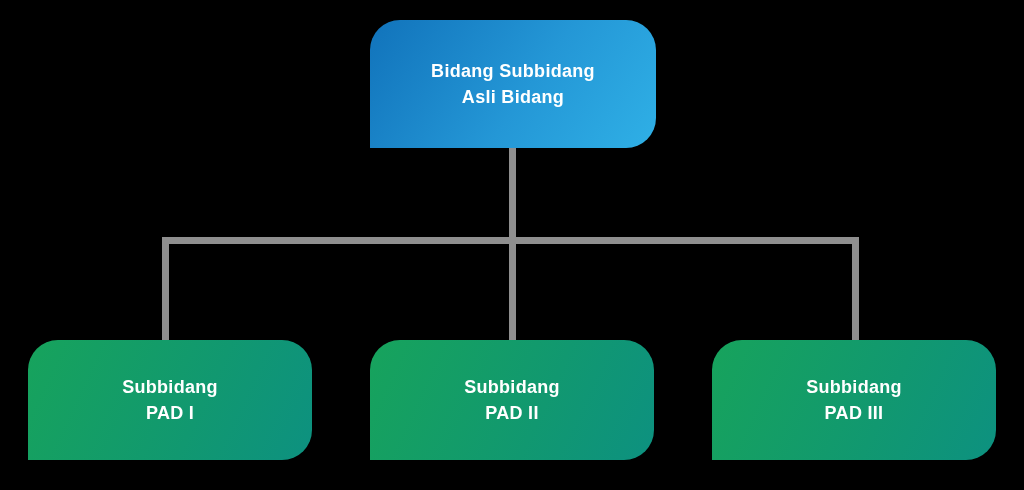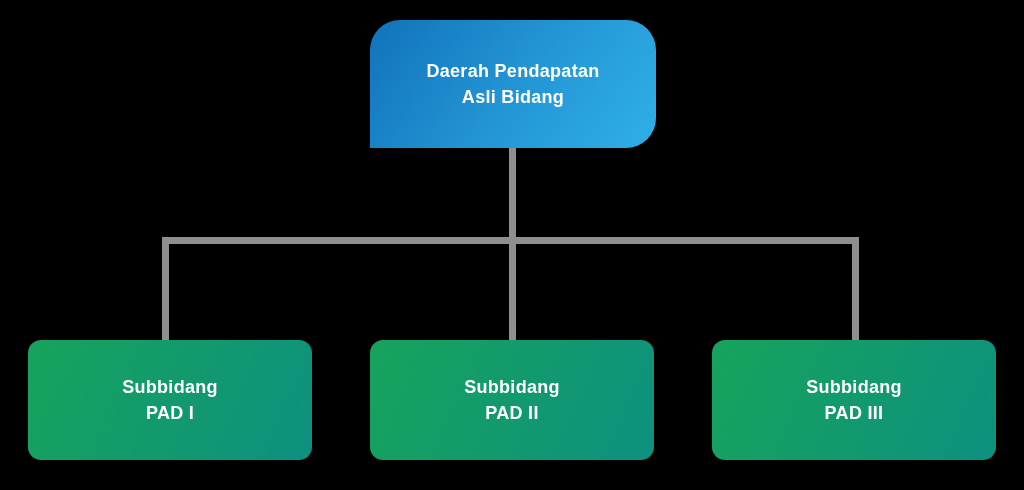--- a/index.html
+++ b/index.html
@@ -38,21 +38,20 @@
     top: 20px;
     width: 286px;
     height: 128px;
     background: linear-gradient(125deg, #1173bb 0%, #2497d6 55%, #2fb0e6 100%);
   }
   .node-child {
     width: 284px;
     height: 120px;
     top: 340px;
     background: linear-gradient(115deg, #17a35c 0%, #119870 60%, #0d9180 100%);
-    border-radius: 13px;
   }
   .node-child-1 { left: 28px;  }
   .node-child-2 { left: 370px; }
   .node-child-3 { left: 712px; }
   .connector {
     position: absolute;
     background: #8f8f8f;
     z-index: 1;
   }
   .conn-root-drop   { left: 509px; top: 148px; width: 7px;   height: 95px; }
@@ -66,21 +65,21 @@
 
 <div id="canvas">
 
   <div class="connector conn-root-drop"></div>
   <div class="connector conn-horizontal"></div>
   <div class="connector conn-child-1"></div>
   <div class="connector conn-child-2"></div>
   <div class="connector conn-child-3"></div>
 
   <div class="node node-root">
-    <span class="line">Daerah Pendapatan</span>
+    <span class="line">Bidang Subbidang</span>
     <span class="line">Asli Bidang</span>
   </div>
 
   <div class="node node-child node-child-1">
     <span class="line">Subbidang</span>
     <span class="line">PAD I</span>
   </div>
 
   <div class="node node-child node-child-2">
     <span class="line">Subbidang</span>

